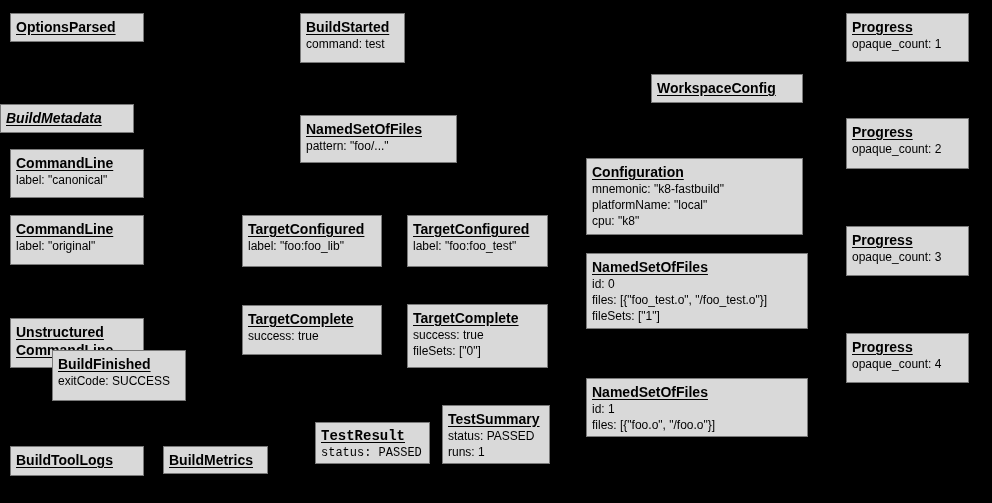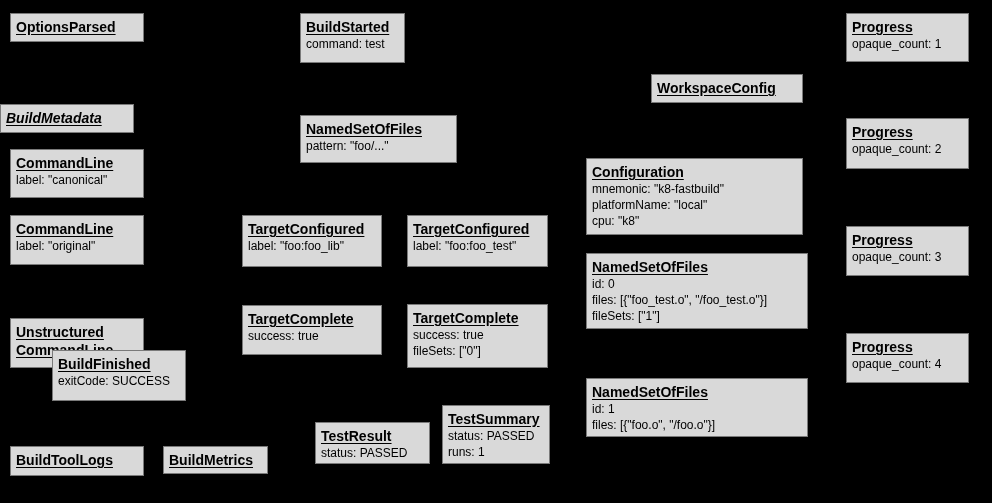--- a/index.html
+++ b/index.html
@@ -106,21 +106,21 @@
     <div class="node-title">TargetComplete</div>
     <div class="node-body">success: true</div>
   </div>
 
   <div class="node" style="left:407px; top:304px; width:141px; height:64px;">
     <div class="node-title">TargetComplete</div>
     <div class="node-body">success: true
 fileSets: ["0"]</div>
   </div>
 
-  <div class="node" style="left:315px; top:422px; width:115px; height:42px;">
+  <div class="node" style="left:315px; top:422px; width:115px; height:42px;font-family:Liberation Mono, monospace;">
     <div class="node-title">TestResult</div>
     <div class="node-body">status: PASSED</div>
   </div>
 
   <div class="node" style="left:442px; top:405px; width:108px; height:59px;">
     <div class="node-title">TestSummary</div>
     <div class="node-body">status: PASSED
 runs: 1</div>
   </div>
 

